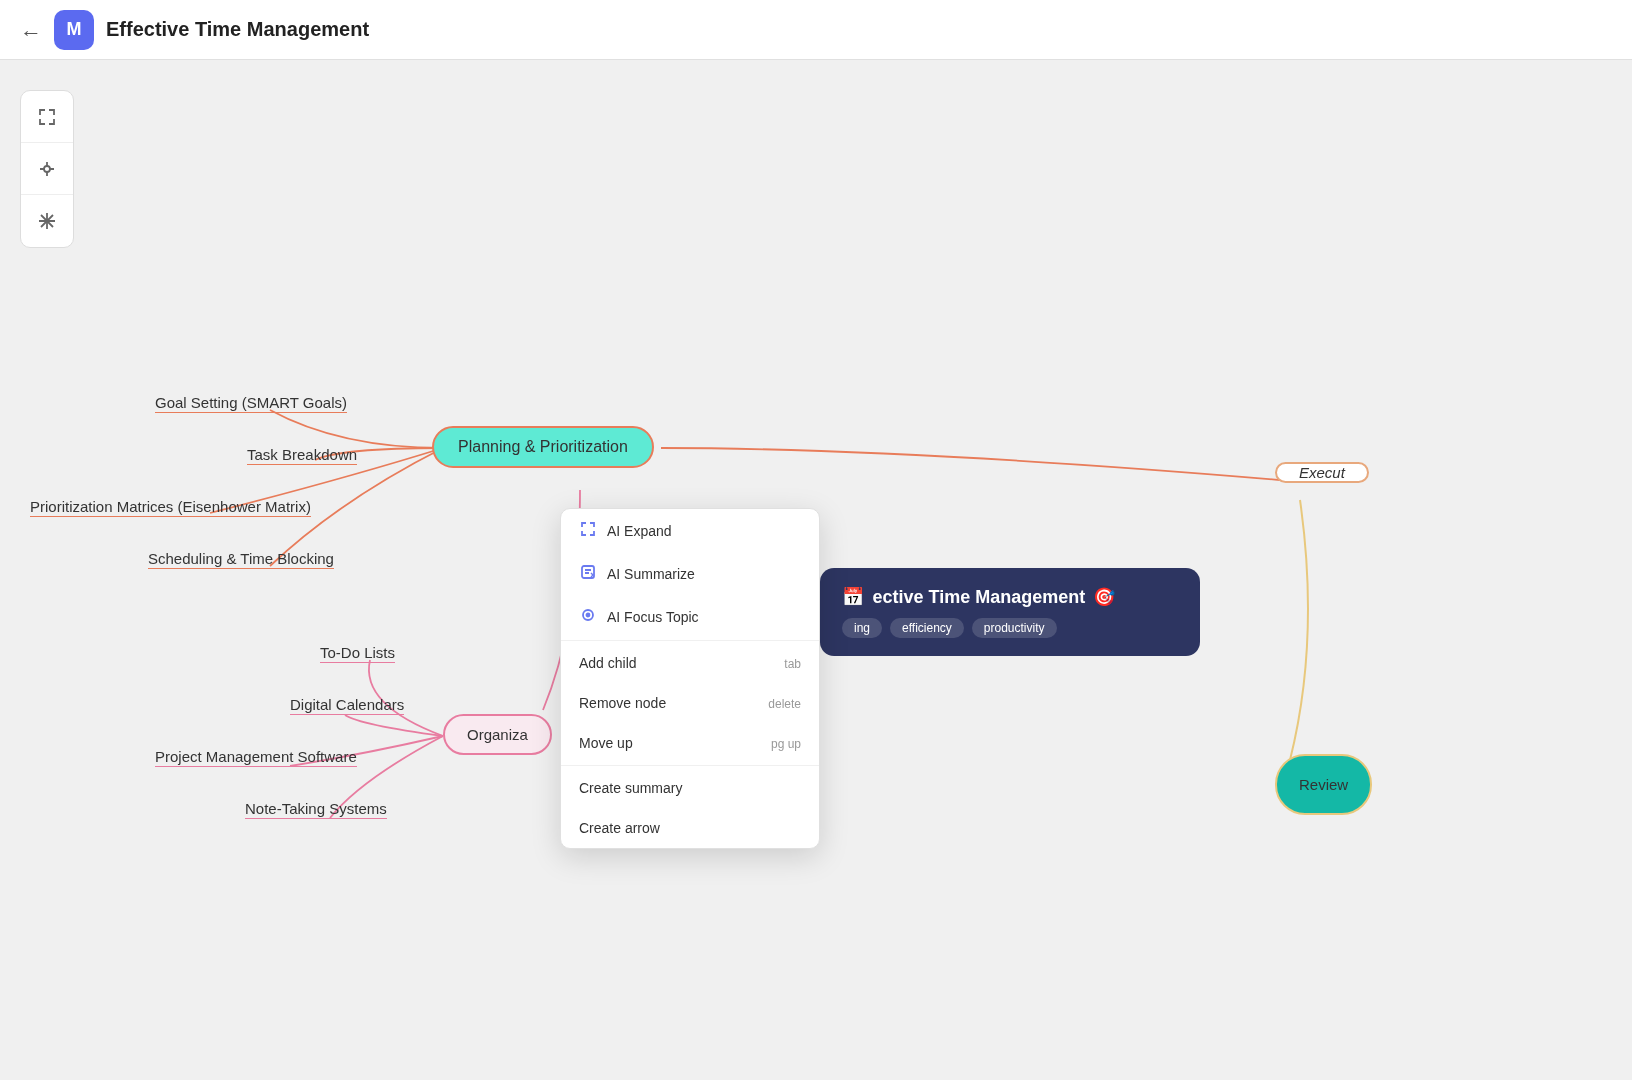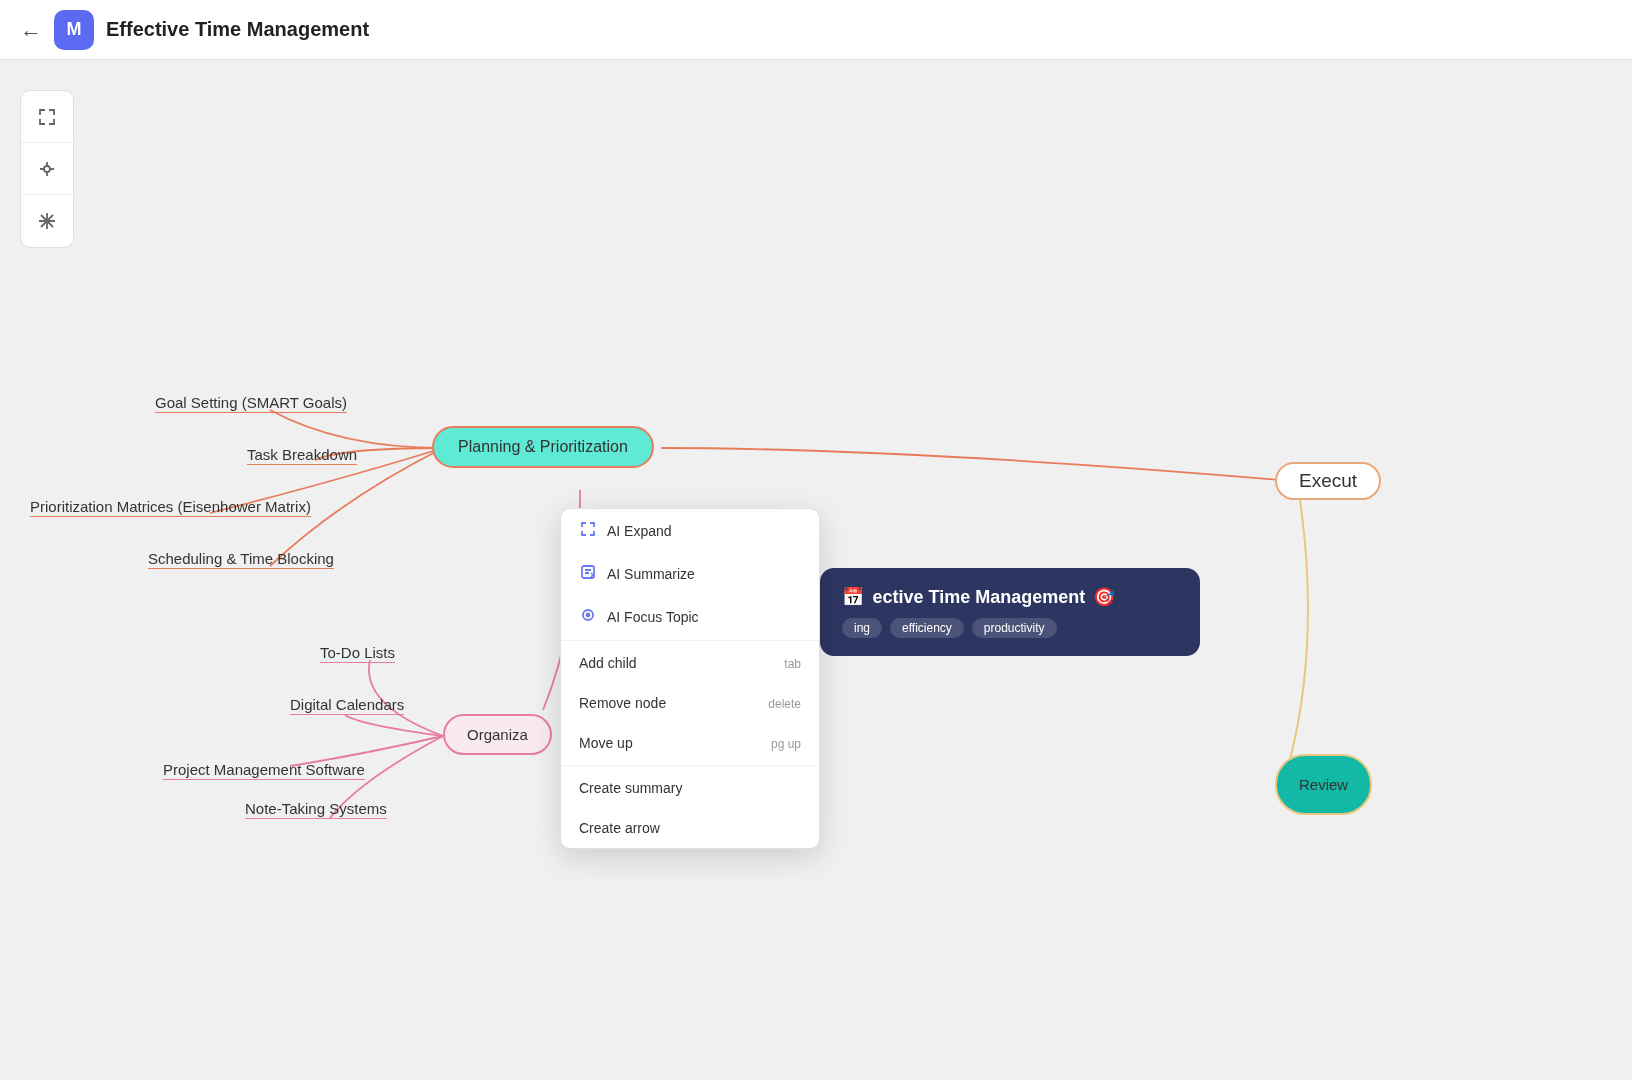--- a/index.html
+++ b/index.html
@@ -198,24 +198,25 @@
       height: 1px;
       background: #f0f0f0;
       margin: 2px 0;
     }
 
     
     .node-right-pill {
       background: #fff;
       border: 2px solid #e8a87c;
       border-radius: 30px;
-      padding: 6px 22px;
-      font-size: 19px;
-      color: #333;
-      cursor: pointer;
+      padding: 0 22px;
+      font-size: 15px;
+      color: #333;
+      cursor: pointer;
+      font-style: italic;
     }
 
     
     .node-review-pill {
       background: #14b8a6;
       border: 2px solid #e8c87c;
       border-radius: 30px;
       padding: 20px 22px;
       font-size: 15px;
       color: #333;
@@ -324,21 +325,21 @@
   <div class="node" style="left: 443px; top: 654px;">
     <div class="node-organiza-pill">Organiza</div>
   </div>
 
   <div class="node node-leaf" style="left: 320px; top: 584px;">
     <span class="leaf-underline-pink">To-Do Lists</span>
   </div>
   <div class="node node-leaf" style="left: 290px; top: 636px;">
     <span class="leaf-underline-pink">Digital Calendars</span>
   </div>
-  <div class="node node-leaf" style="left: 163px; top: 688px; margin-top: 13px;">
+  <div class="node node-leaf" style="left: 155px; top: 688px;">
     <span class="leaf-underline-pink">Project Management Software</span>
   </div>
   <div class="node node-leaf" style="left: 245px; top: 740px;">
     <span class="leaf-underline-pink">Note-Taking Systems</span>
   </div>
 
   <div class="node" style="left: 1275px; top: 402px;">
     <div class="node-right-pill">Execut</div>
   </div>
 

